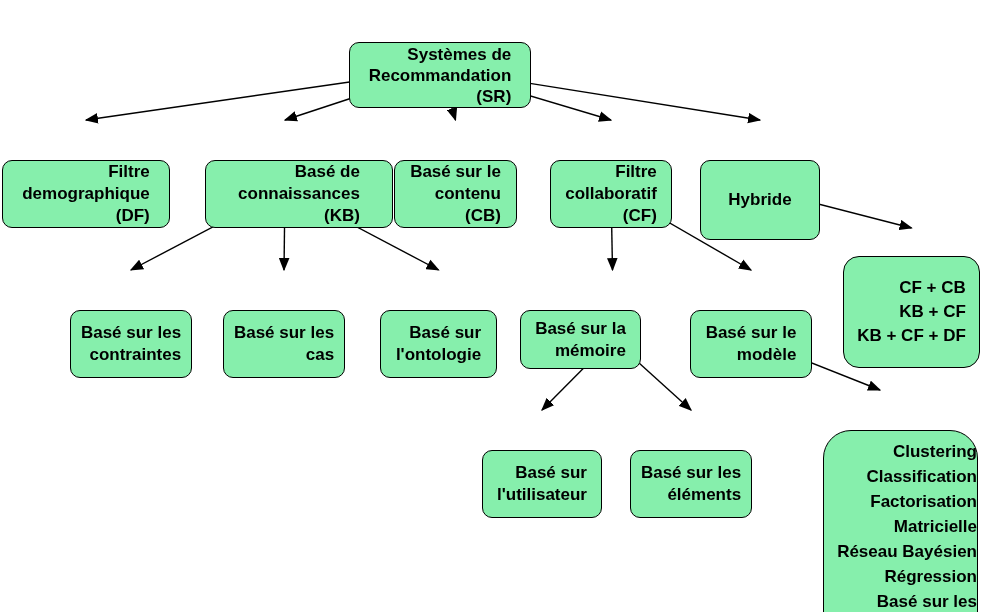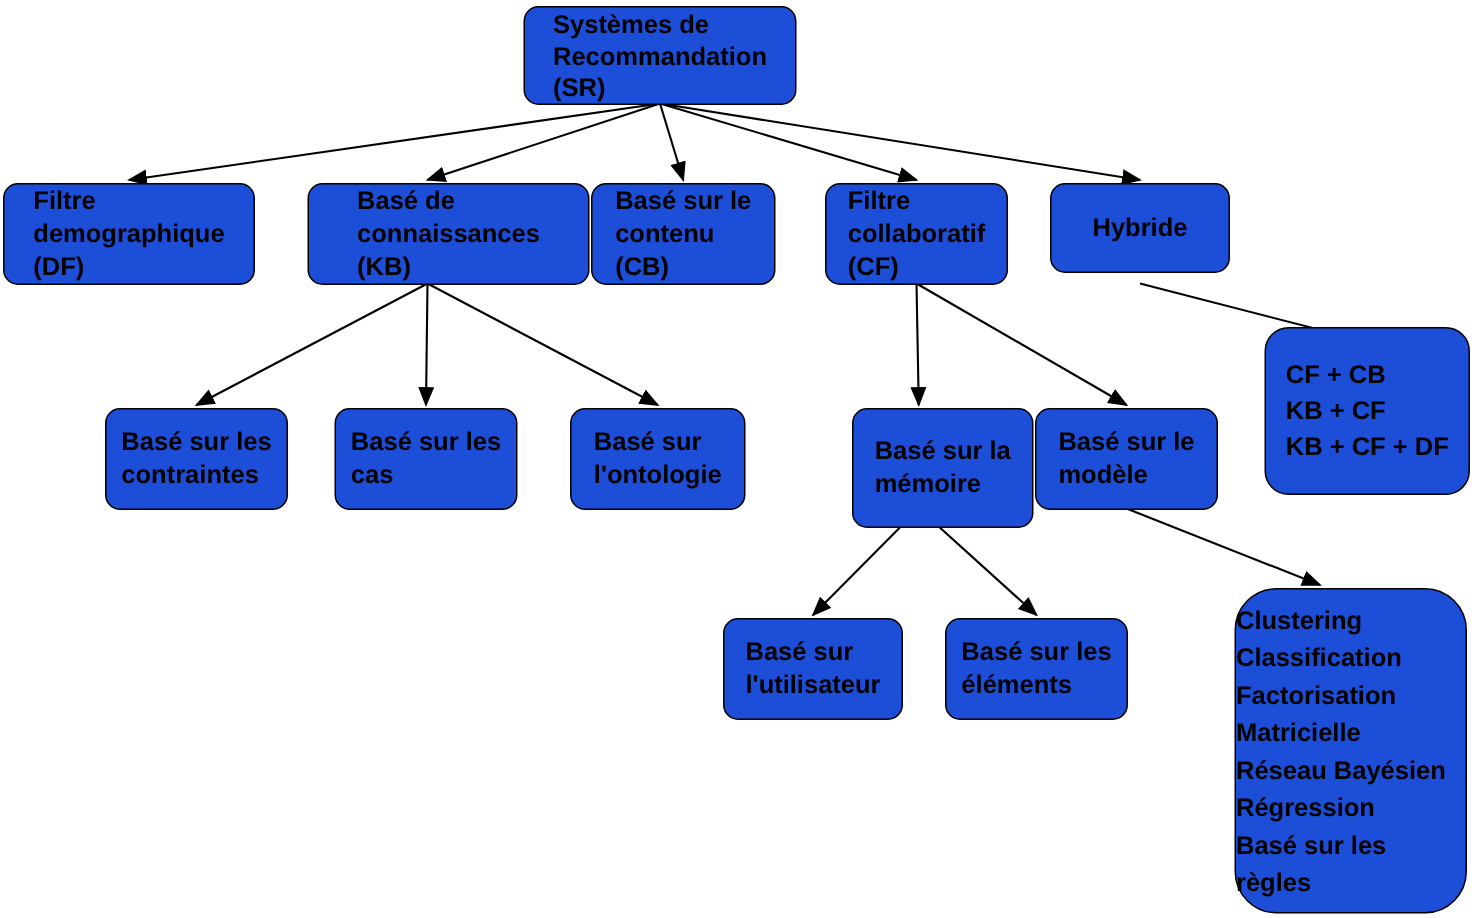--- a/index.html
+++ b/index.html
@@ -19,32 +19,33 @@
     position: absolute;
     left: 0;
     top: 0;
     width: 981px;
     height: 612px;
     pointer-events: none;
   }
   .node {
     position: absolute;
     box-sizing: border-box;
-    background: #1d4ed8;
+    background: #86efac;
     border: 1.5px solid #000000;
     border-radius: 10px;
     display: flex;
     align-items: center;
     justify-content: center;
-    text-align: left;
+    text-align: right;
     color: #000000;
     font-weight: bold;
     font-size: 17px;
     line-height: 22px;
     white-space: pre-line;
+    margin-top: 38px;
   }
   .node.root { line-height: 21px; }
   .node.combos {
     border-radius: 16px;
     line-height: 24px;
   }
   .node.methods {
     border-radius: 28px;
     line-height: 25px;
   }
@@ -89,32 +90,32 @@
 (KB)</div>
 
   <div class="node" id="node-cb" style="left:394px;top:122px;width:123px;height:68px">Basé sur le
 contenu
 (CB)</div>
 
   <div class="node" id="node-cf" style="left:550px;top:122px;width:122px;height:68px">Filtre
 collaboratif
 (CF)</div>
 
-  <div class="node" id="node-hybride" style="left:700px;top:122px;width:120px;height:60px">Hybride</div>
+  <div class="node" id="node-hybride" style="left:700px;top:122px;width:120px;height:80px">Hybride</div>
 
   <div class="node" id="node-contraintes" style="left:70px;top:272px;width:122px;height:68px">Basé sur les
 contraintes</div>
 
   <div class="node" id="node-cas" style="left:223px;top:272px;width:122px;height:68px">Basé sur les
 cas</div>
 
   <div class="node" id="node-ontologie" style="left:380px;top:272px;width:117px;height:68px">Basé sur
 l'ontologie</div>
 
-  <div class="node" id="node-memoire" style="left:568px;top:272px;width:121px;height:80px">Basé sur la
+  <div class="node" id="node-memoire" style="left:520px;top:272px;width:121px;height:59px">Basé sur la
 mémoire</div>
 
   <div class="node" id="node-modele" style="left:690px;top:272px;width:122px;height:68px">Basé sur le
 modèle</div>
 
   <div class="node combos" id="node-hybrid_combos" style="left:843px;top:218px;width:137px;height:112px">CF + CB
 KB + CF
 KB + CF + DF</div>
 
   <div class="node" id="node-utilisateur" style="left:482px;top:412px;width:120px;height:68px">Basé sur

